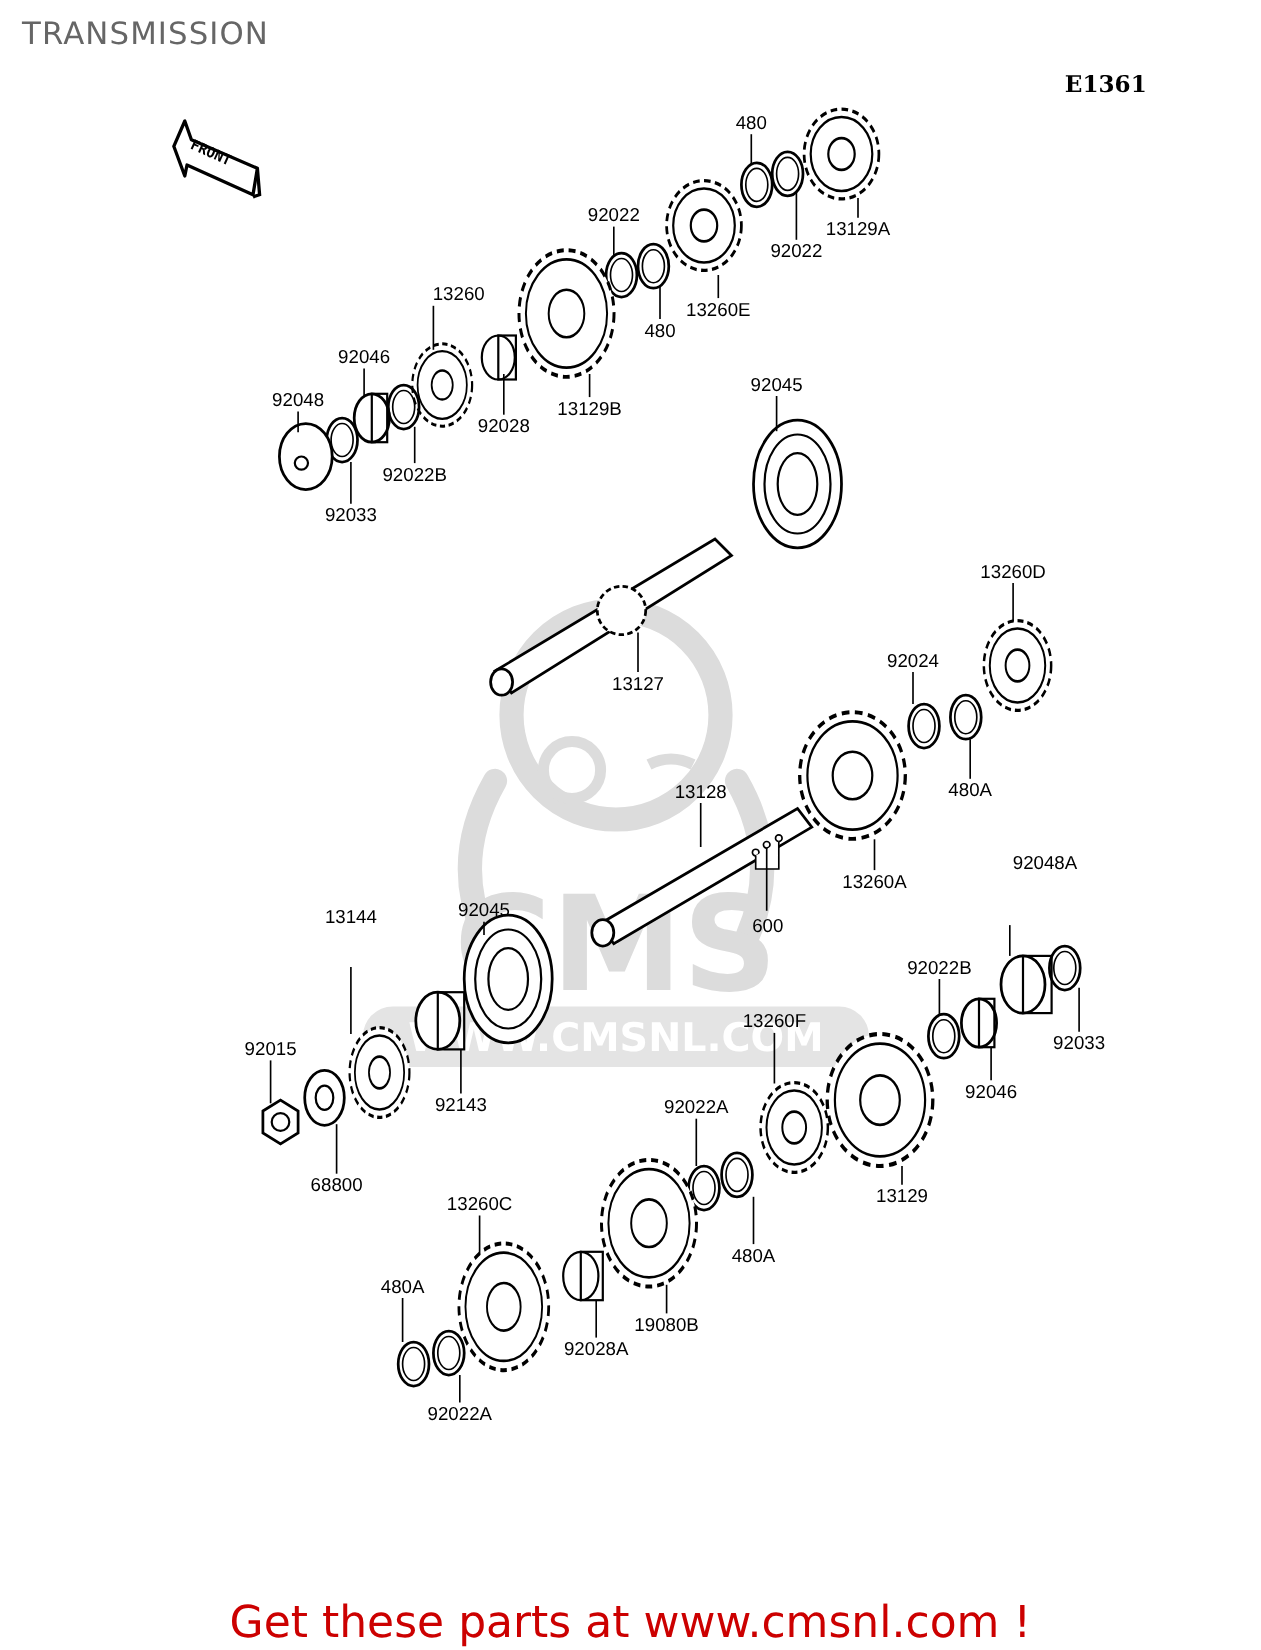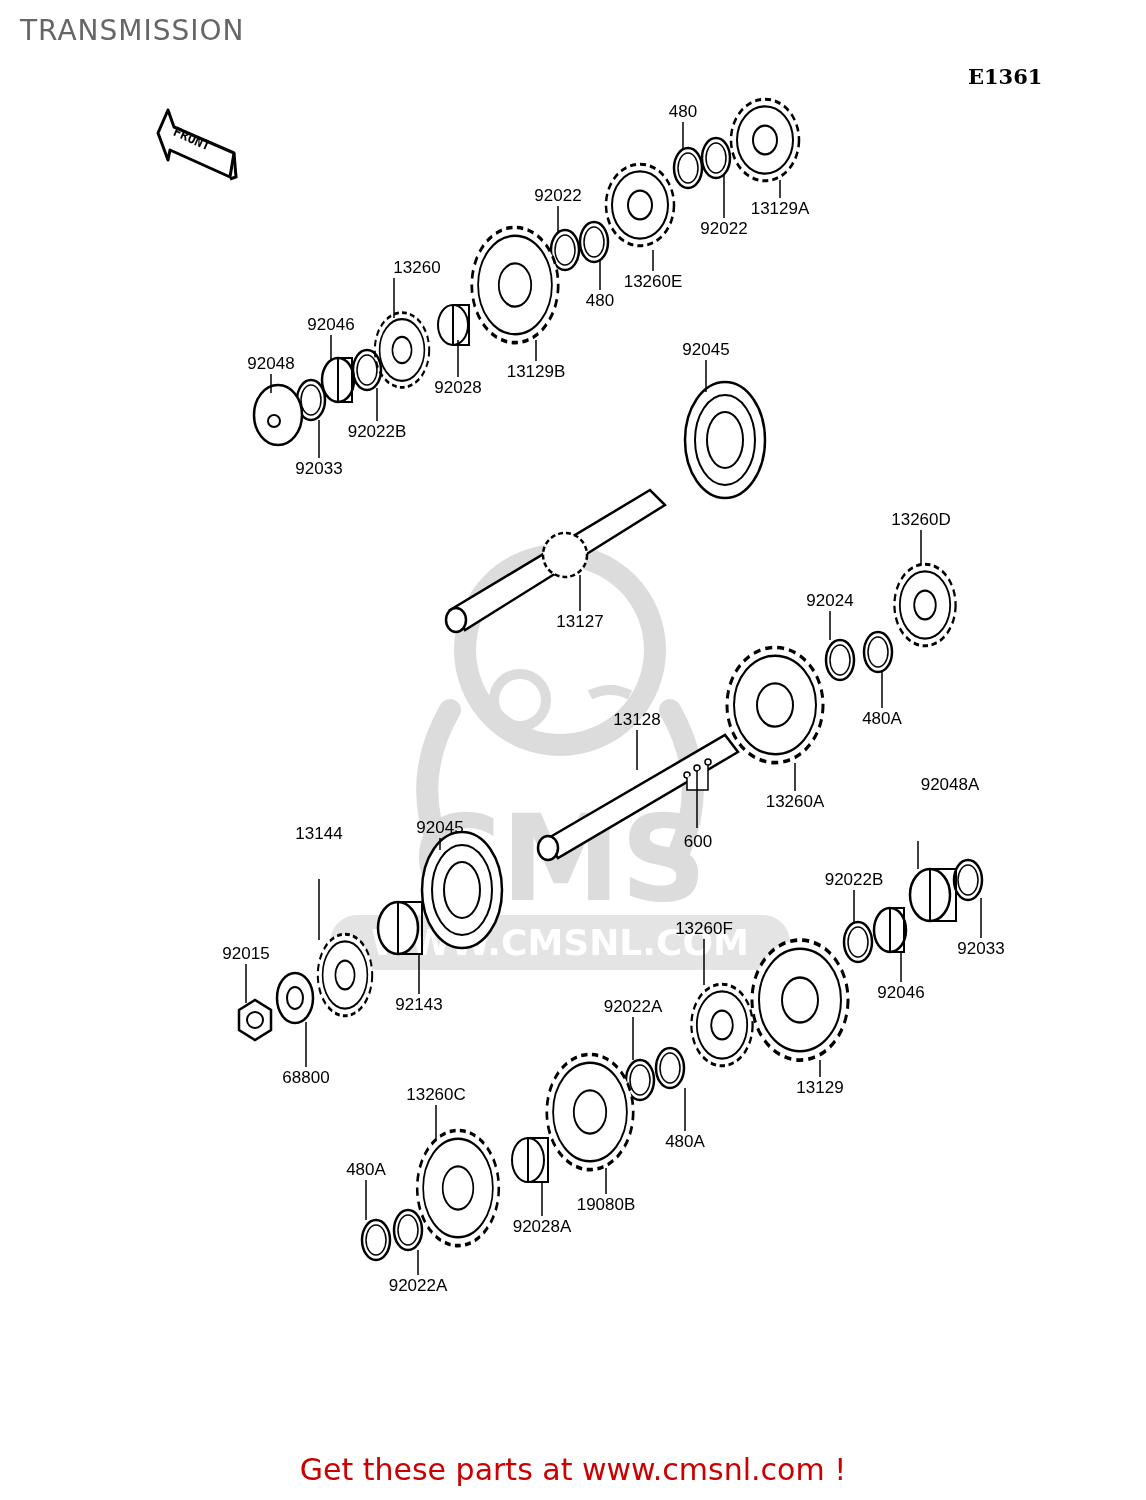--- a/index.html
+++ b/index.html
@@ -1,21 +1,21 @@
 <!DOCTYPE html>
 <html><head>
 <meta charset="utf-8">
 <style>
   html, body { margin:0; padding:0; background:#ffffff; }
   body { width:1146px; height:1500px; position:relative; overflow:hidden; font-family:"DejaVu Sans", sans-serif; }
   .page-title { position:absolute; left:20px; top:14px; font-size:28px; color:#666666; letter-spacing:1px; font-family:"DejaVu Sans", sans-serif; }
   .fig-code { position:absolute; left:968px; top:64px; font-size:21px; font-weight:bold; color:#000; font-family:"DejaVu Serif", serif; }
   .diagram { position:absolute; left:0; top:0; width:1146px; height:1500px; }
   .lbl { position:absolute; font-family:"Liberation Sans", sans-serif; font-size:17px; color:#000; white-space:nowrap; transform:translateX(-50%); line-height:16px; }
-  .footer { position:absolute; left:0; width:1146px; top:1452px; text-align:center; font-size:30px; color:#cc0000; font-family:"DejaVu Sans", sans-serif; }
+  .footer { position:absolute; left:0; width:1146px; top:1452px; text-align:center; font-size:40px; color:#cc0000; font-family:"DejaVu Sans", sans-serif; }
   .watermark { position:absolute; left:330px; top:520px; width:460px; height:460px; }
   .front-arrow { position:absolute; left:150px; top:105px; width:90px; height:80px; }
 </style>
 </head>
 <body>
 
 <div class="page-title">TRANSMISSION</div>
 <div class="fig-code">E1361</div>
 
 <svg class="watermark" viewBox="0 0 460 460">

